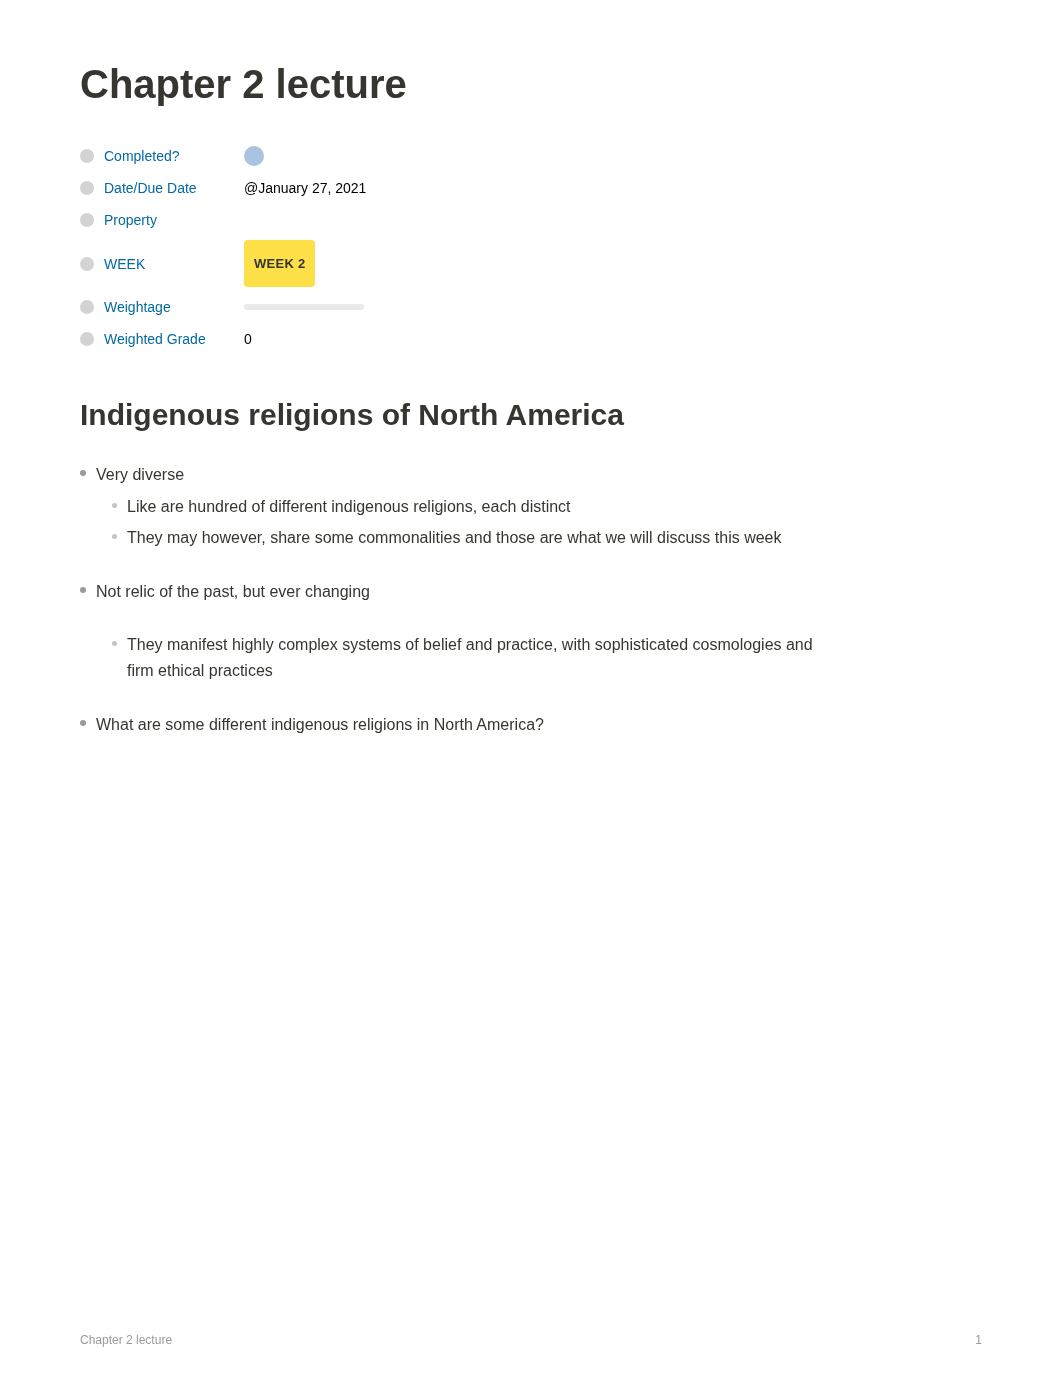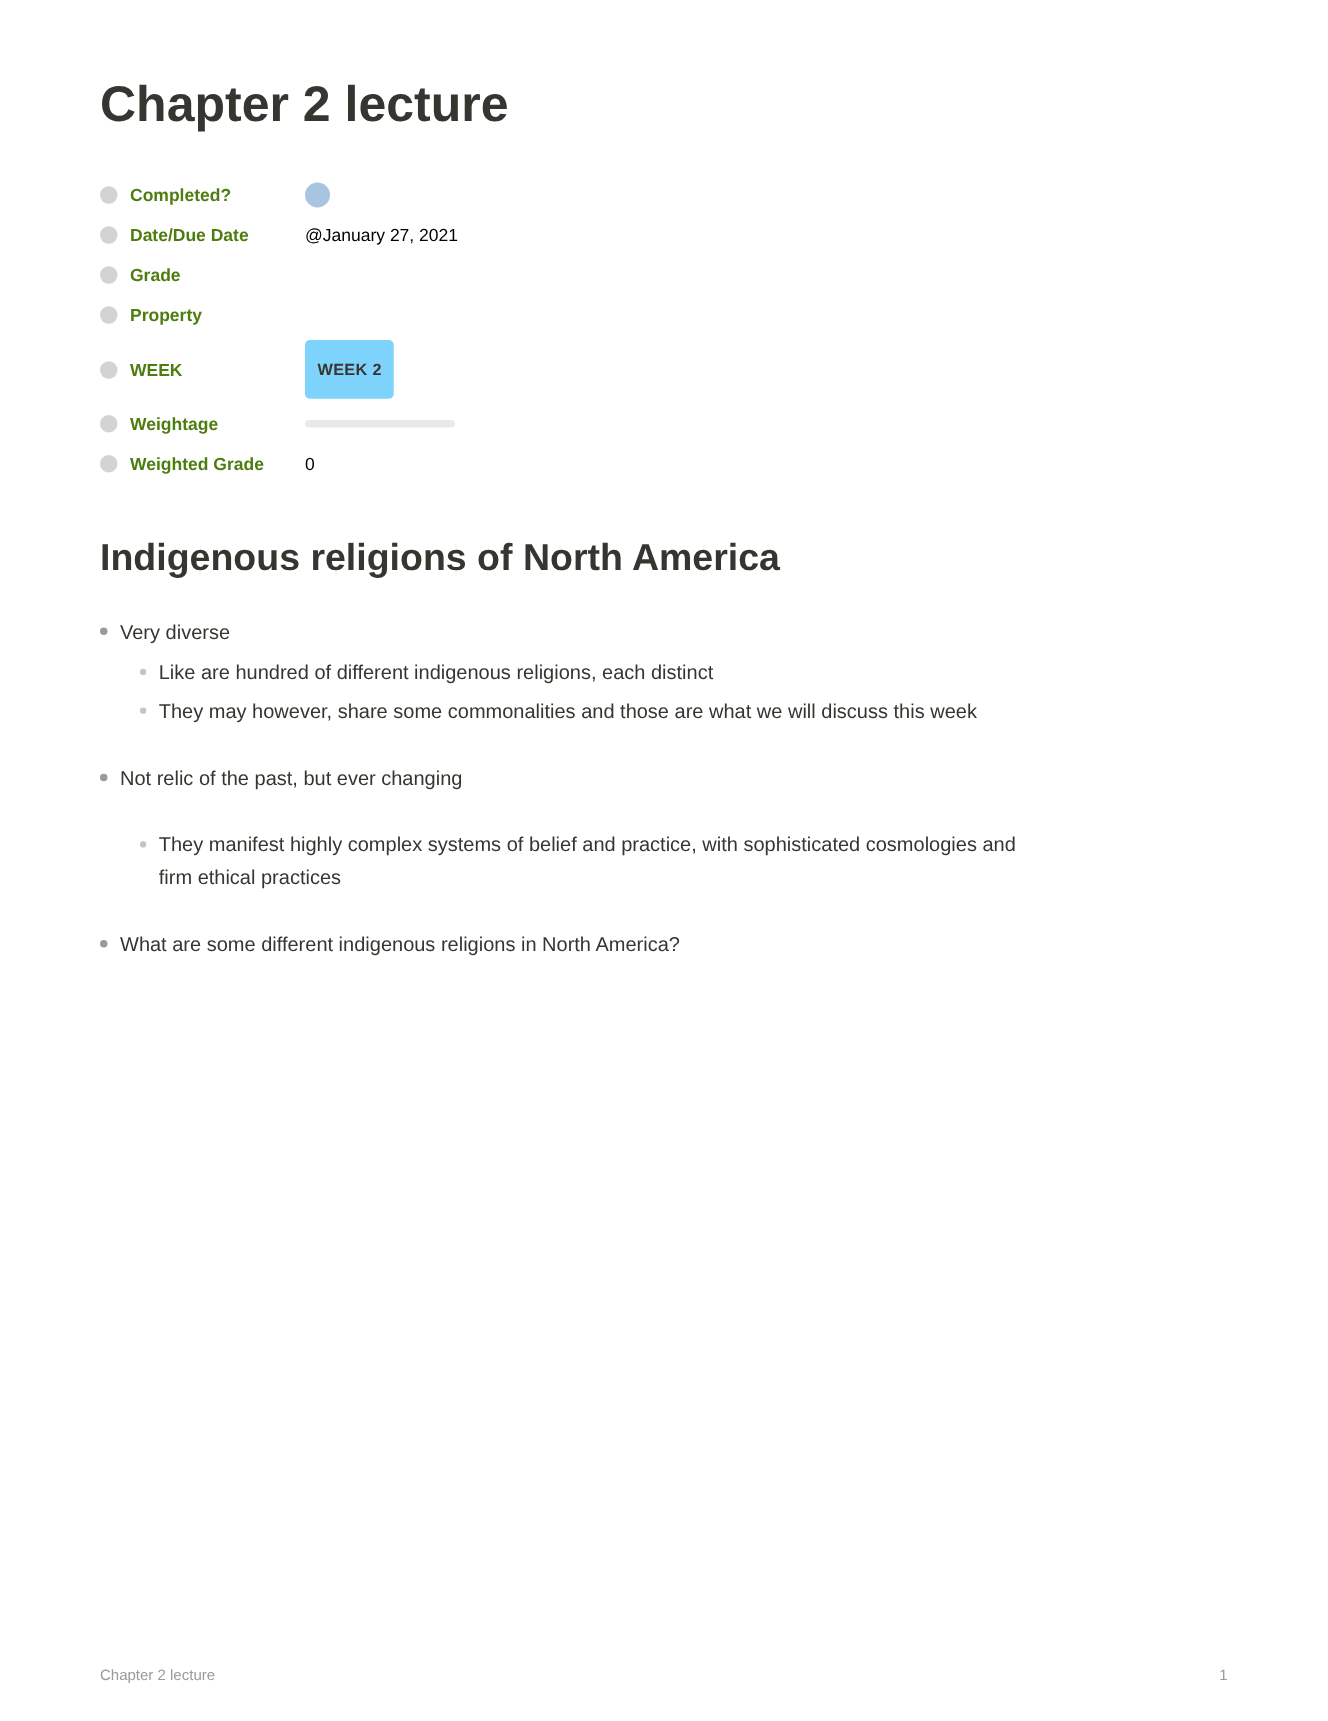--- a/index.html
+++ b/index.html
@@ -45,41 +45,40 @@
       width: 14px;
       height: 14px;
       border-radius: 50%;
       background: #d3d3d3;
       margin-right: 10px;
       flex-shrink: 0;
     }
 
     .property-label {
       font-size: 14px;
-      color: #4d7c0f;
+      color: #0369a1;
       min-width: 140px;
       flex-shrink: 0;
-      font-weight: bold;
     }
 
     .property-value {
       font-size: 14px;
       color: #000000;
     }
 
     .property-value.completed-dot {
       width: 20px;
       height: 20px;
       border-radius: 50%;
       background: #a8c4e0;
       display: inline-block;
     }
 
     .week-badge {
-      background: #7dd3fc;
+      background: #fde047;
       color: #37352f;
       font-size: 13px;
       font-weight: 600;
       padding: 16px 10px;
       border-radius: 4px;
       letter-spacing: 0.02em;
     }
 
     .section-title {
       font-size: 30px;
@@ -173,24 +172,20 @@
       <span class="property-label">Completed?</span>
       <span class="property-value completed-dot"></span>
     </div>
 
     <div class="property-row">
       <div class="property-icon"></div>
       <span class="property-label">Date/Due Date</span>
       <span class="property-value">@January 27, 2021</span>
     </div>
 
-    <div class="property-row">
-      <div class="property-icon"></div>
-      <span class="property-label">Grade</span>
-    </div>
 
     <div class="property-row">
       <div class="property-icon"></div>
       <span class="property-label">Property</span>
     </div>
 
     <div class="property-row">
       <div class="property-icon"></div>
       <span class="property-label">WEEK</span>
       <span class="week-badge">WEEK 2</span>

